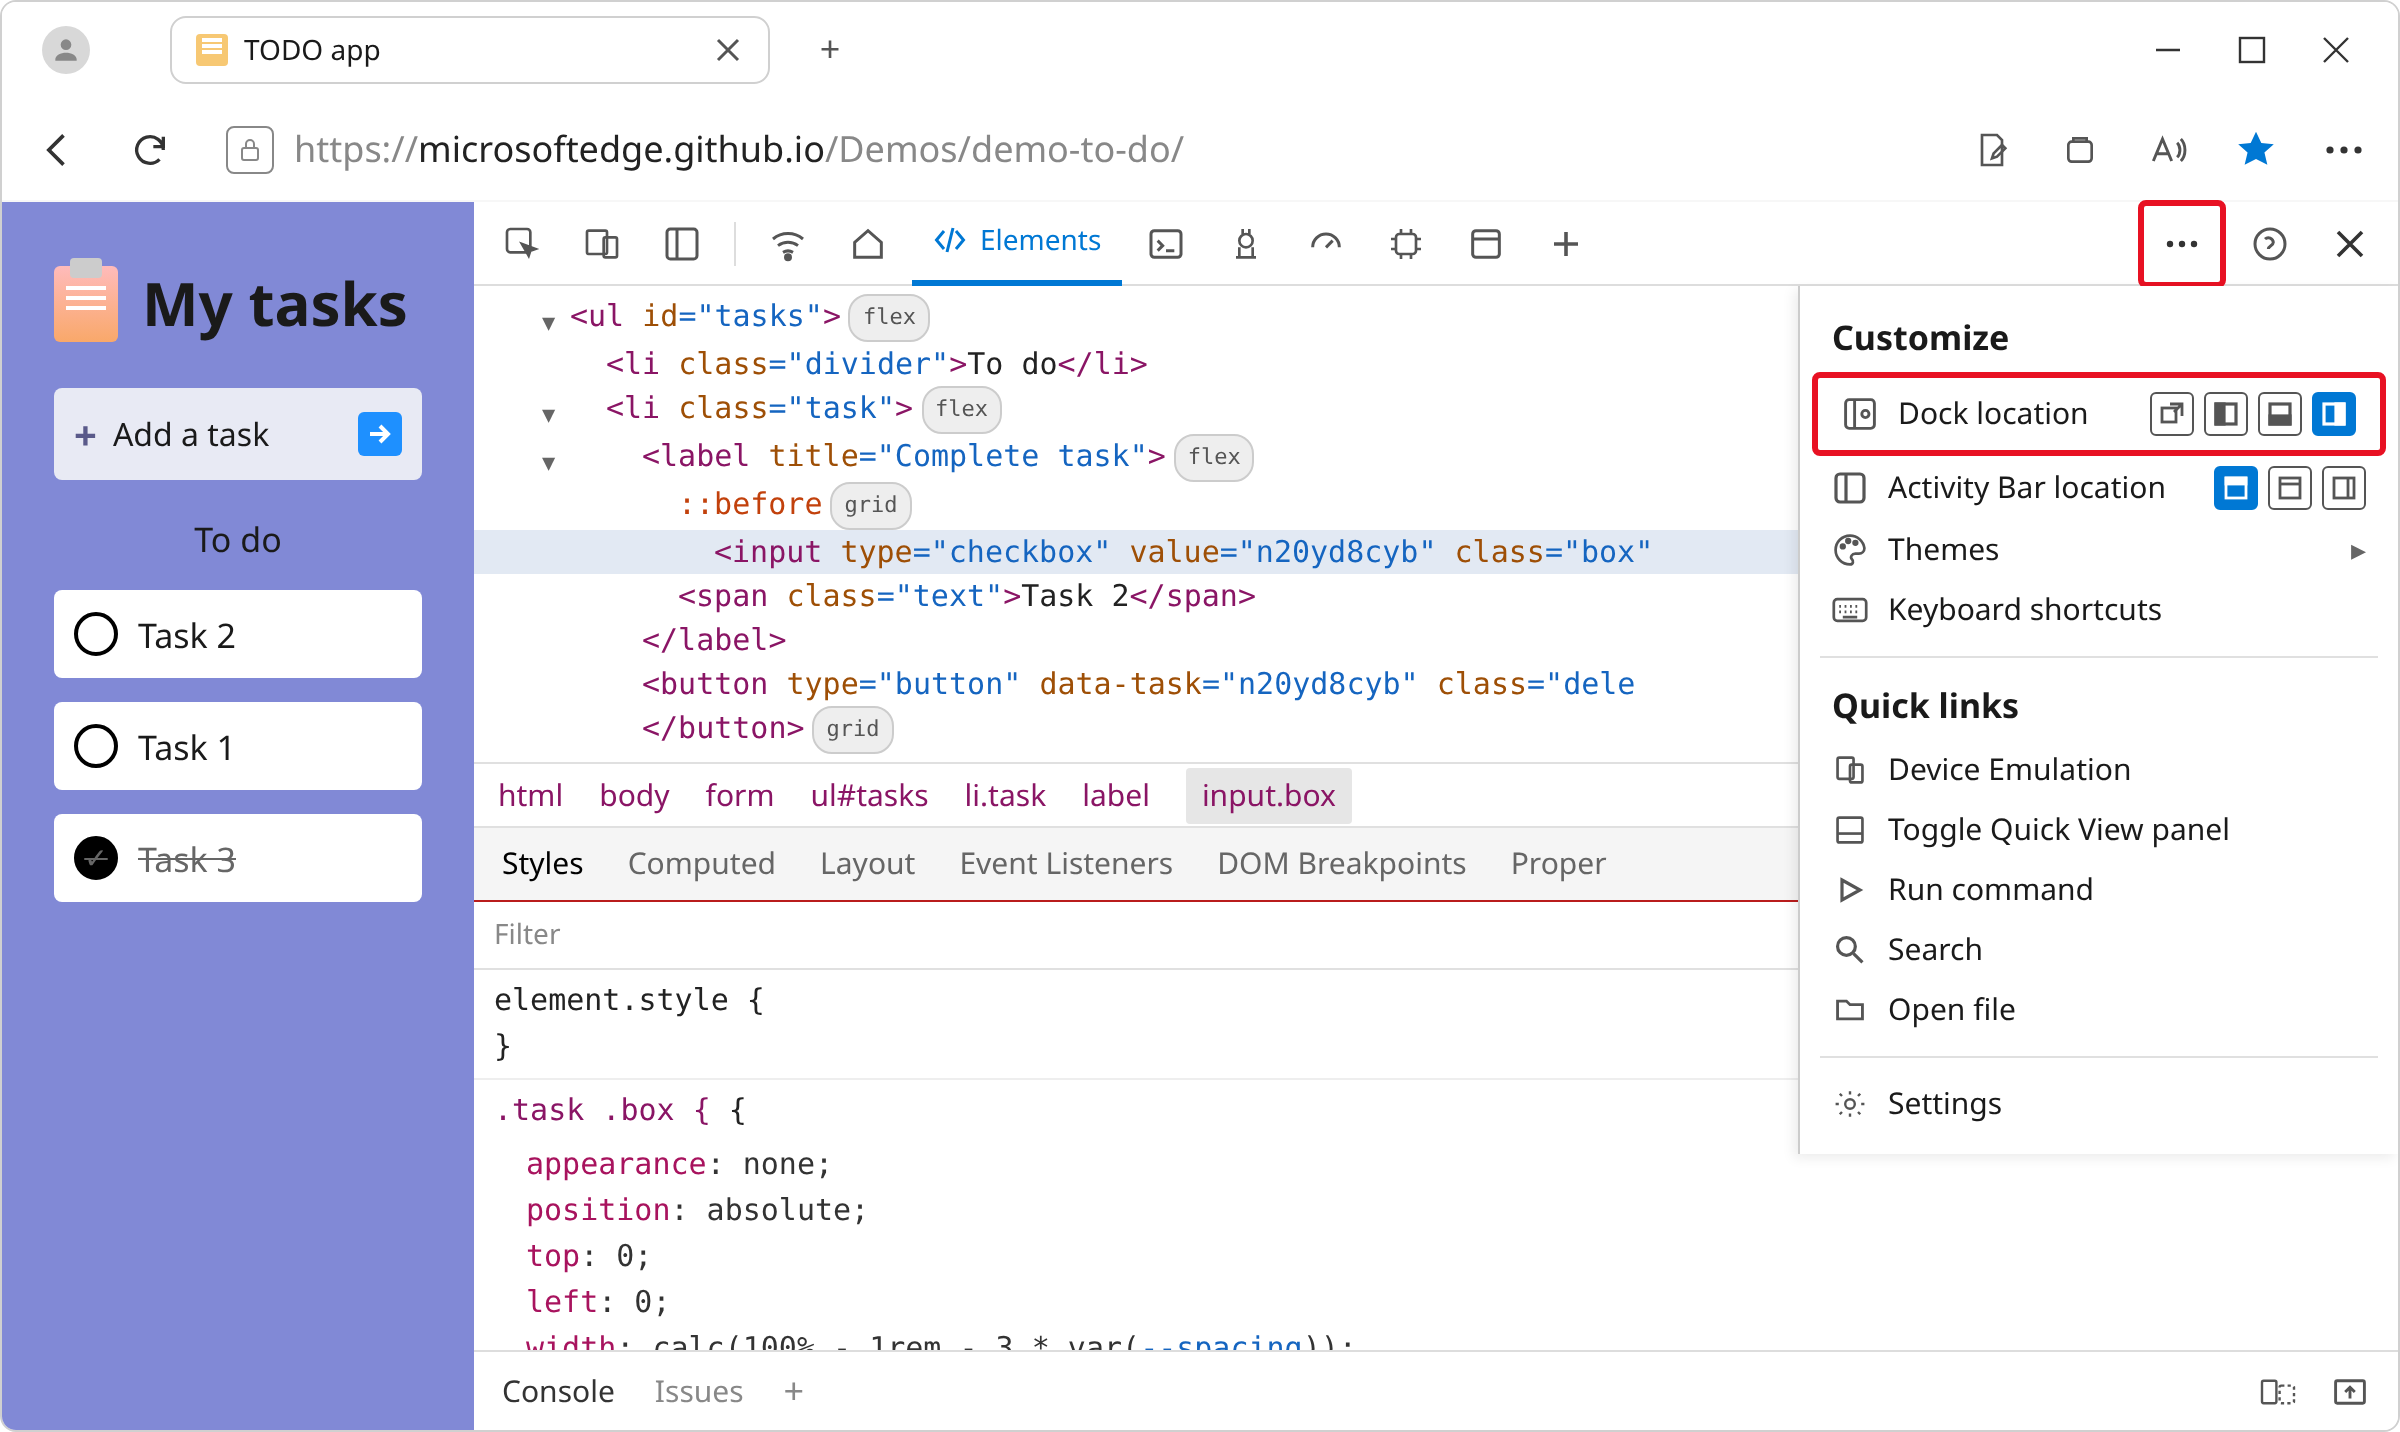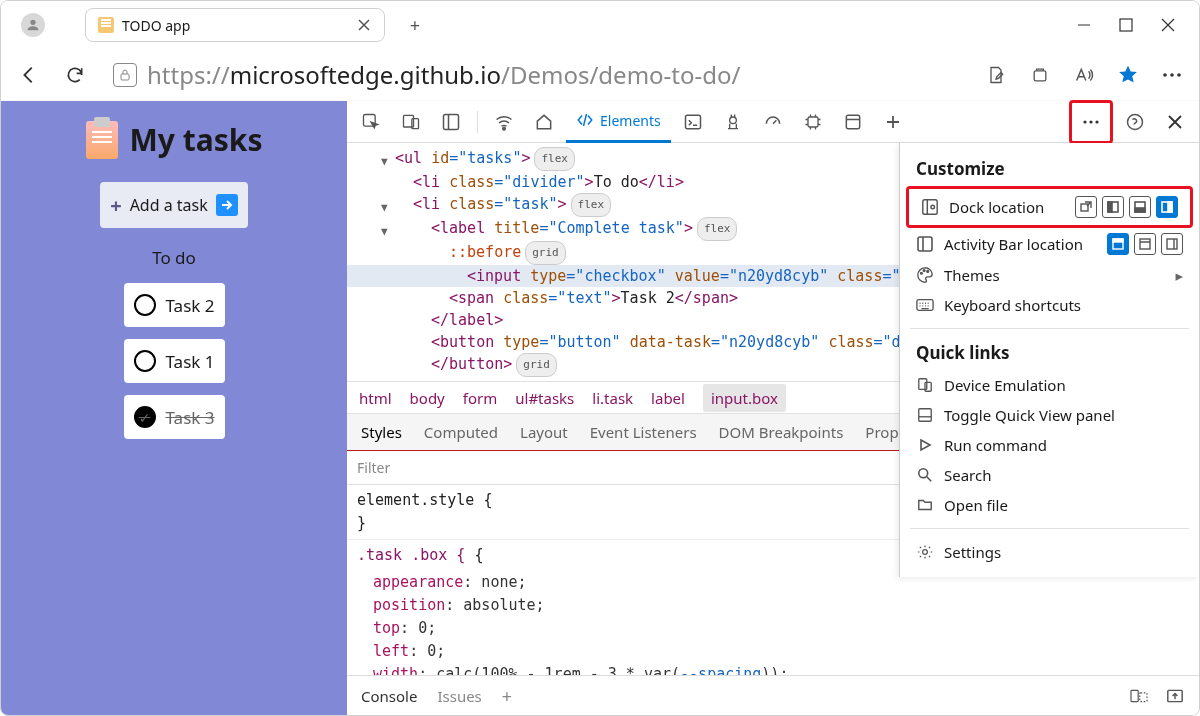--- a/index.html
+++ b/index.html
@@ -14,30 +14,30 @@
 .tab-icon::after{content:"";position:absolute;top:2px;left:3px;right:3px;height:2px;background:#fff;box-shadow:0 3px 0 #fff,0 6px 0 #fff;}
 .tab-close { margin-left: auto; width:12px;height:12px; }
 .new-tab { width: 32px; height: 32px; display: flex; align-items: center; justify-content: center; margin-left: 14px; font-size:18px; color:#555;}
 .win-ctrls { margin-left: auto; display: flex; gap: 28px; padding-right: 16px; color:#333;}
 .win-btn { width:14px;height:14px; display:flex; align-items:center; justify-content:center;}
 
 .addr-bar { height: 52px; display: flex; align-items: center; padding: 0 8px; gap: 6px; border-bottom: 1px solid rgba(0,0,0,0.03);}
 .nav-btn { width: 40px; height: 40px; display: flex; align-items: center; justify-content: center; border-radius: 4px; color:#333;}
 .url-box { flex: 1; display: flex; align-items: center; gap: 10px; height: 36px; padding: 0 12px; border-radius: 18px; }
 .lock-icn{width:24px;height:24px;border:1.5px solid #888;border-radius:4px;display:flex;align-items:center;justify-content:center;}
-.url-txt { font-size: 24px; color:#888; }
+.url-txt { font-size: 18px; color:#888; }
 .url-txt .domain{color:#222;}
 .tool-icn { width: 38px; height: 38px; display:flex;align-items:center;justify-content:center; color:#555;}
 .star-filled{color:#0078d4;}
 
 
 .content { display: flex; height: calc(100% - 100px); }
 
 
-.todo { width: 346px; background: #8189d6; padding: 14px; display: flex; flex-direction: column; gap: 12px; align-items: center; }
+.todo { width: 236px; background: #8189d6; padding: 26px; display: flex; flex-direction: column; gap: 12px; }
 .todo-title { display: flex; align-items: center; gap: 12px; padding: 4px 0 10px;}
 .todo-title-icon{width:32px;height:38px;background:linear-gradient(#fbb,#f9a86a);border-radius:3px;position:relative;}
 .todo-title-icon::before{content:"";position:absolute;top:-4px;left:8px;right:8px;height:10px;background:#ccc;border-radius:2px;}
 .todo-title-icon::after{content:"";position:absolute;top:10px;left:6px;right:6px;height:2px;background:#fff;box-shadow:0 5px 0 #fff,0 10px 0 #fff;}
 .todo h1 { font-size: 30px; font-weight: 700; }
 .add-task { background: #e8eaf4; border-radius: 4px; height: 46px; display: flex; align-items: center; padding: 0 10px; gap: 8px; font-size:16px;}
 .add-task .plus{font-size:20px;font-weight:700;color:#5a5a8a;}
 .add-task .go{margin-left:auto;width:22px;height:22px;background:#1e90ff;border-radius:3px;display:flex;align-items:center;justify-content:center;color:#fff;}
 .section-label { text-align: center; font-size: 17px; padding: 6px 0 2px; }
 .task-item { background: #fff; border-radius: 4px; height: 44px; display: flex; align-items: center; padding: 0 10px; gap: 10px; font-size:17px;}

